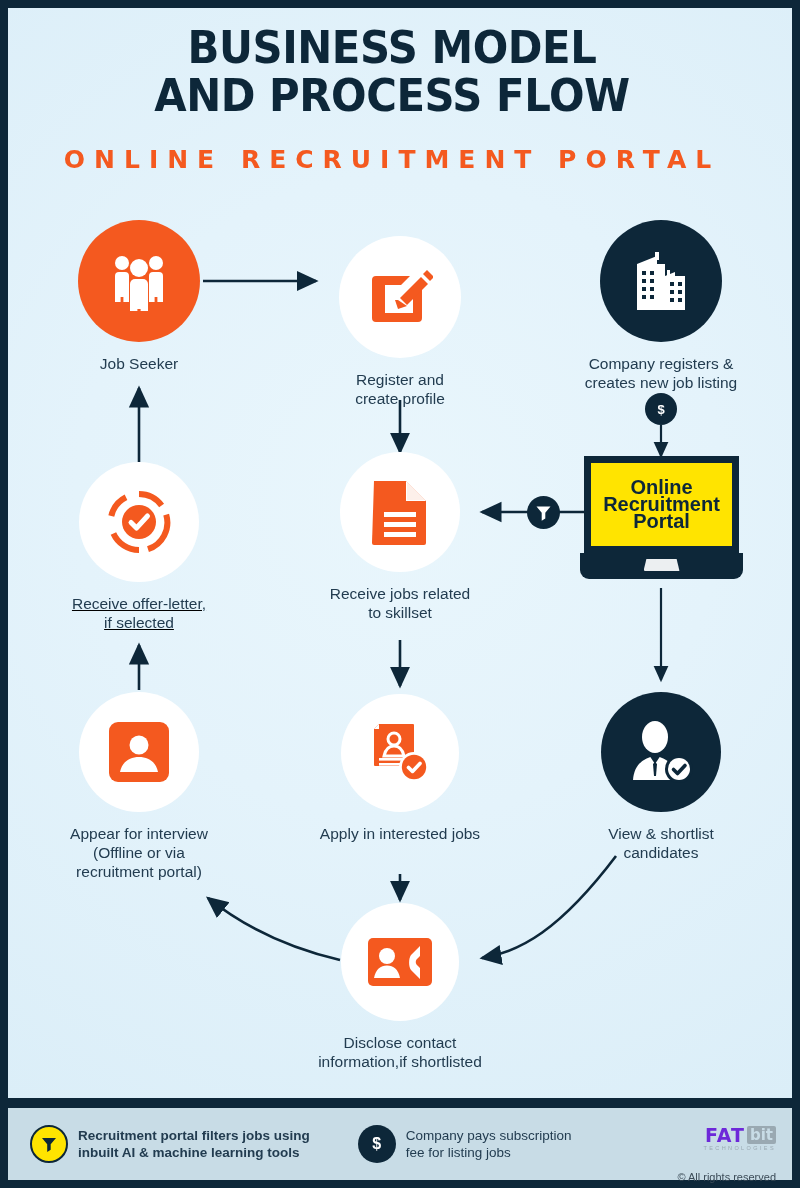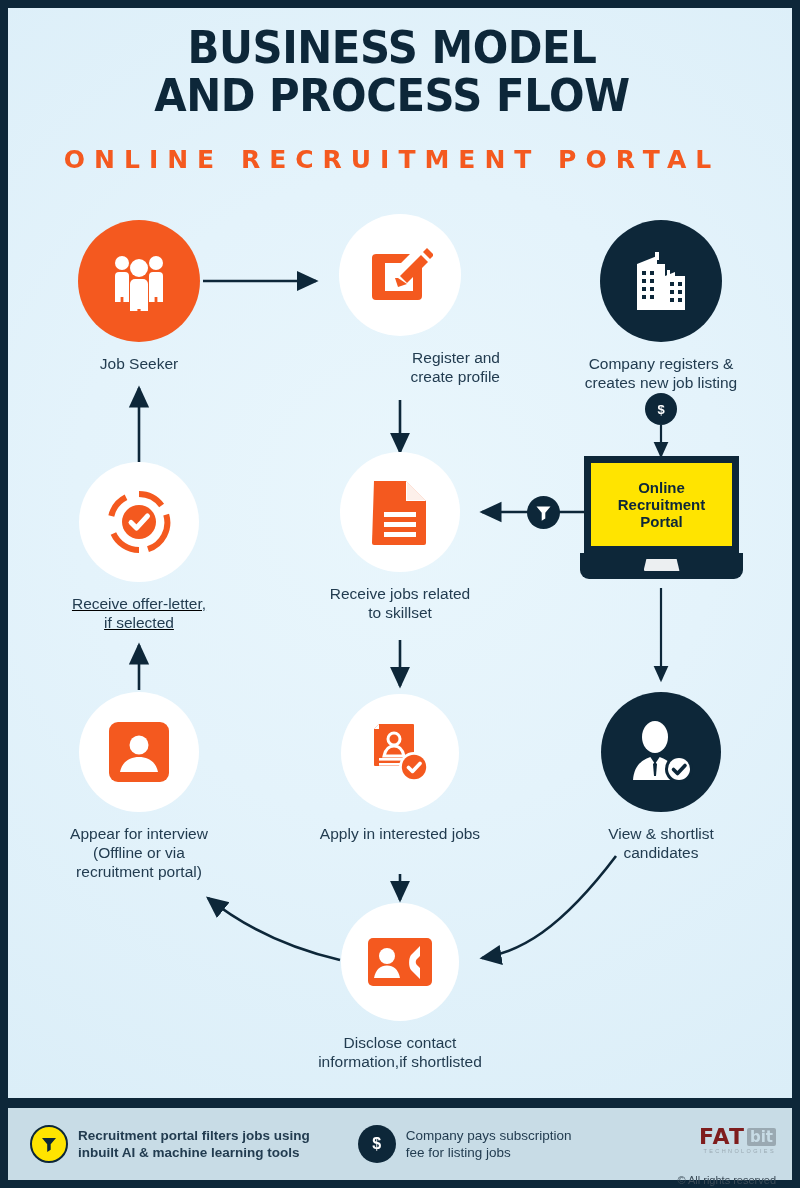--- a/index.html
+++ b/index.html
@@ -75,21 +75,21 @@
     padding:7px;
     margin-left:4px;
   }
   .screen{
     width:100%;height:100%;
     background:#ffe400;
     box-sizing:border-box;
     display:flex;align-items:center;justify-content:center;
   }
   .screen span{
-    color:#0d2739;font-weight:bold;font-size:15px;line-height:17px;
+    color:#0d2739;font-weight:bold;font-size:20px;line-height:17px;
     font-family:"Liberation Sans", sans-serif;text-align:center;
     white-space:pre-line;
   }
   .base{
     width:163px;height:26px;
     background:#0d2739;
     border-radius:0 0 9px 9px;
     position:relative;
     margin-top:0px;
   }
@@ -128,21 +128,21 @@
   }
   .legend .lic.yellow{background:#ffe400;border:2px solid #0d2739;box-sizing:border-box;}
   .legend .lic.dark{background:#0d2739;}
   .legend .ltxt{
     margin-left:10px;color:#223c50;font-size:13.5px;line-height:17px;
     white-space:pre-line;font-family:"Liberation Sans",sans-serif;
   }
   .brand{position:absolute;right:16px;top:16px;text-align:right;}
   .brandrow{display:flex;align-items:center;justify-content:flex-end;}
   .fat{
-    color:#7f1d1d;font-weight:bold;font-size:22px;letter-spacing:1px;
+    color:#6d28d9;font-weight:bold;font-size:19px;letter-spacing:1px;
     font-family:"DejaVu Sans",sans-serif;
   }
   .bit{
     background:#9aa9b2;color:#c8dce6;font-weight:bold;font-size:15px;
     padding:0 3px;margin-left:2px;border-radius:2px;
     font-family:"DejaVu Sans",sans-serif;
   }
   .tech{color:#9aa9b2;font-size:5.5px;letter-spacing:2.4px;text-align:right;margin-top:-1px;}
   .rights{color:#3c4c58;font-size:11px;margin-top:20px;}
 </style>
@@ -205,21 +205,21 @@
           <rect x="50.4" y="34" width="5.6" height="17" fill="#fff"></rect>
         <circle cx="32" cy="17" r="9" fill="#fff"></circle>
         <rect x="23" y="28" width="18" height="30" rx="5" fill="#fff"></rect>
         <rect x="23" y="42" width="7.4" height="18" fill="#fff"></rect>
           <rect x="33.6" y="42" width="7.4" height="18" fill="#fff"></rect>
       </svg>
     </div>
     <div class="caption">Job Seeker</div>
   </div>
 
-  <div class="node" style="left:300px;top:214px;width:200px;text-align:right;">
+  <div class="node" style="left:300px;top:236px;width:200px;">
     <div class="circle white" style="width:122px;height:122px;">
       <svg width="66" height="66" viewBox="0 0 66 66">
         <path d="M9,12 h34 l-9,9 h-16 v28 h28 v-16 l9,-9 v30 a4,4 0 0 1 -4,4 h-42 a4,4 0 0 1 -4,-4 v-38 a4,4 0 0 1 4,-4 z" fill="#f4591f"></path>
         <path d="M28,36 l3,9 l9,-3 l-9,-6 z" fill="#f4591f"></path>
         <path d="M33,34 l21,-21 l7,7 l-21,21 z" fill="#f4591f"></path>
         <path d="M56,10 l4,-4 l7,7 l-4,4 z" fill="#f4591f"></path>
       </svg>
     </div>
     <div class="caption">Register and
 create profile</div>

